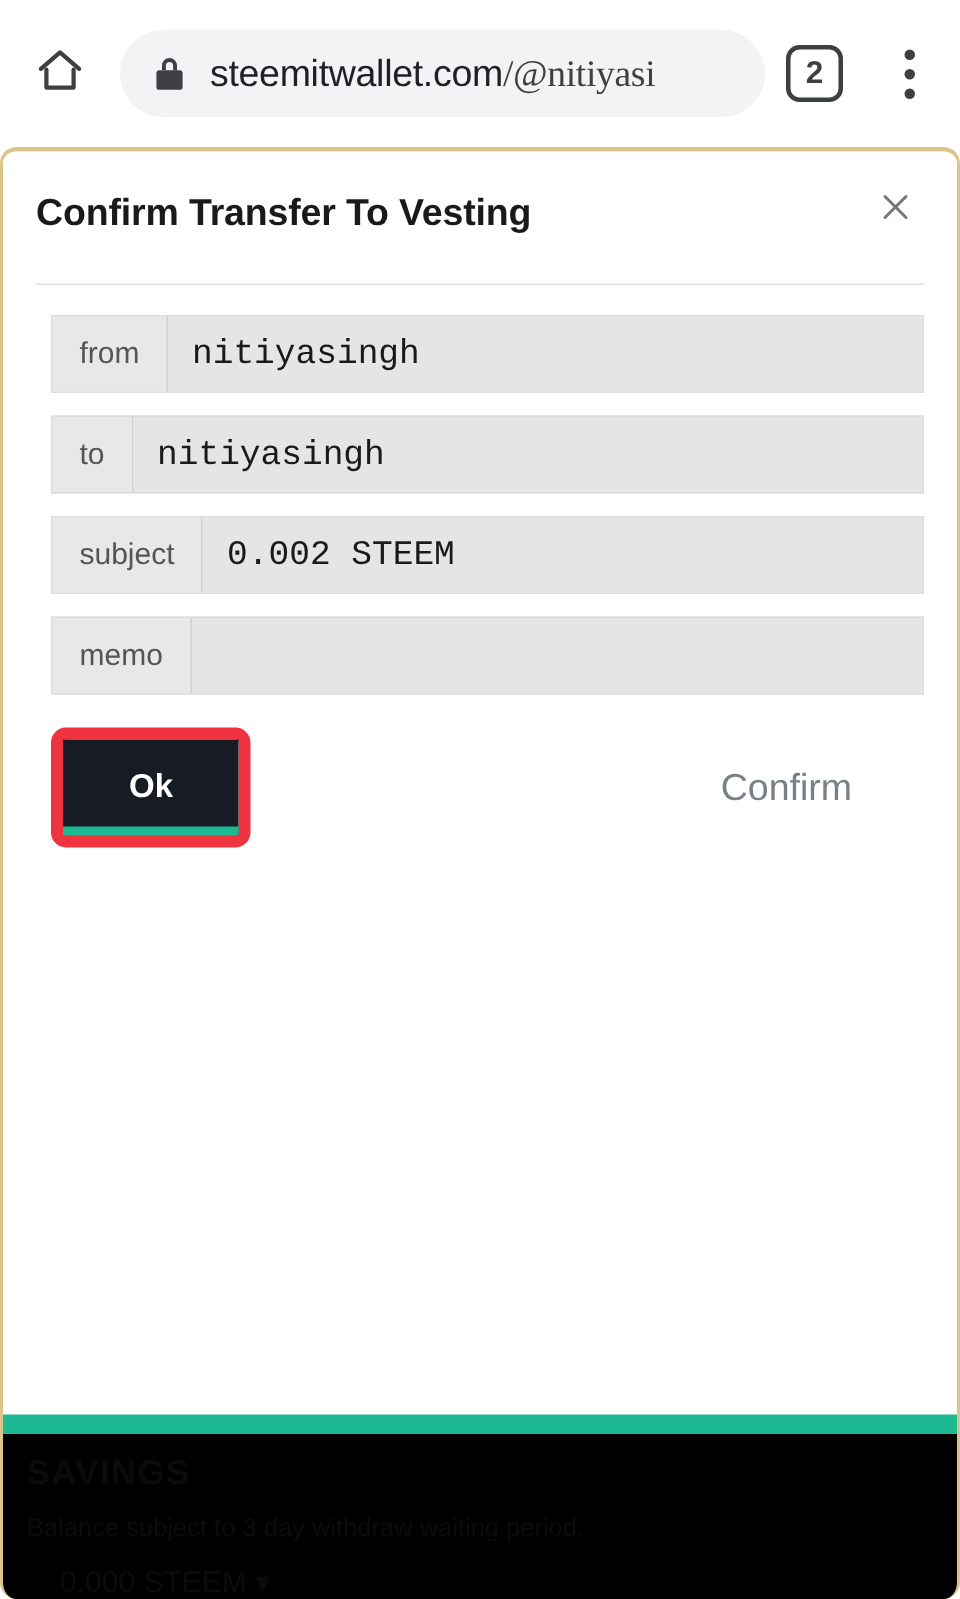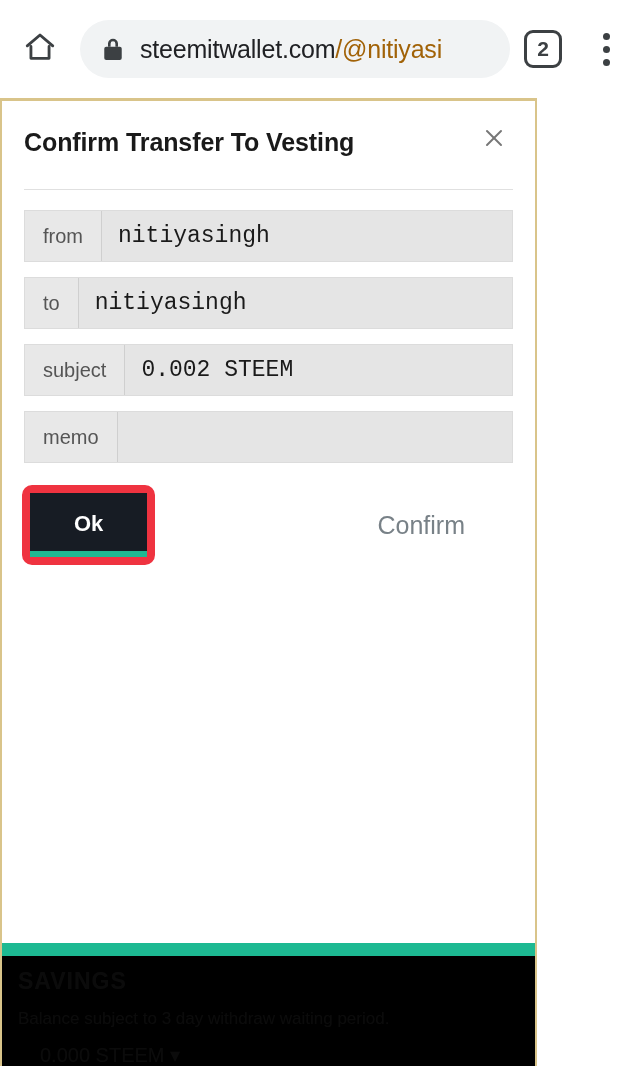--- a/index.html
+++ b/index.html
@@ -60,21 +60,21 @@
     align-items: center;
   }
 
   .url-text {
     font-size: 25px;
     color: #202124;
     white-space: nowrap;
     overflow: hidden;
     letter-spacing: -0.2px;
   }
-  .url-text .url-path { color: #a16207; }
+  .url-text .url-path { color: #404040; font-family: Liberation Serif, serif; }
 
   .tab-count {
     flex: 0 0 auto;
     width: 38px;
     height: 38px;
     border: 3px solid #3c4043;
     border-radius: 9px;
     display: flex;
     align-items: center;
     justify-content: center;
@@ -102,27 +102,28 @@
     height: 7px;
     border-radius: 50%;
     background: #3c4043;
   }
 
   
   .page-view {
     position: absolute;
     top: 98px;
     left: 0;
-    width: 537px;
+    width: 640px;
     height: 968px;
     background: #ffffff;
     border-top: 3px solid #d9c48a;
     border-left: 2px solid #d9c48a;
     border-right: 2px solid #d9c48a;
     overflow: hidden;
+    border-radius: 11px;
   }
 
   
   .dialog {
     padding: 22px 20px 0 20px;
     background: #ffffff;
   }
 
   .dialog-head {
     display: flex;
@@ -158,21 +159,21 @@
   }
 
   
   .field-row {
     display: flex;
     align-items: stretch;
     background: #e8e8e8;
     border: 1px solid #dcdcdc;
     height: 52px;
     margin-bottom: 15px;
-    margin-left: 2px;
+    margin-left: 12px;
     margin-right: 2px;
   }
 
   .field-label {
     display: flex;
     align-items: center;
     padding: 0 18px;
     font-size: 20px;
     color: #555555;
     background: #e8e8e8;
@@ -203,20 +204,21 @@
     margin-top: 22px;
     padding-right: 46px;
   }
 
   .ok-highlight {
     border: 8px solid #ef3340;
     border-radius: 10px;
     padding: 0;
     display: inline-block;
     line-height: 0;
+    margin-left: 12px;
   }
 
   .ok-button {
     background: #171c24;
     color: #ffffff;
     font-size: 22px;
     font-weight: bold;
     border: none;
     border-bottom: 6px solid #1db992;
     padding: 20px 44px 16px 44px;

